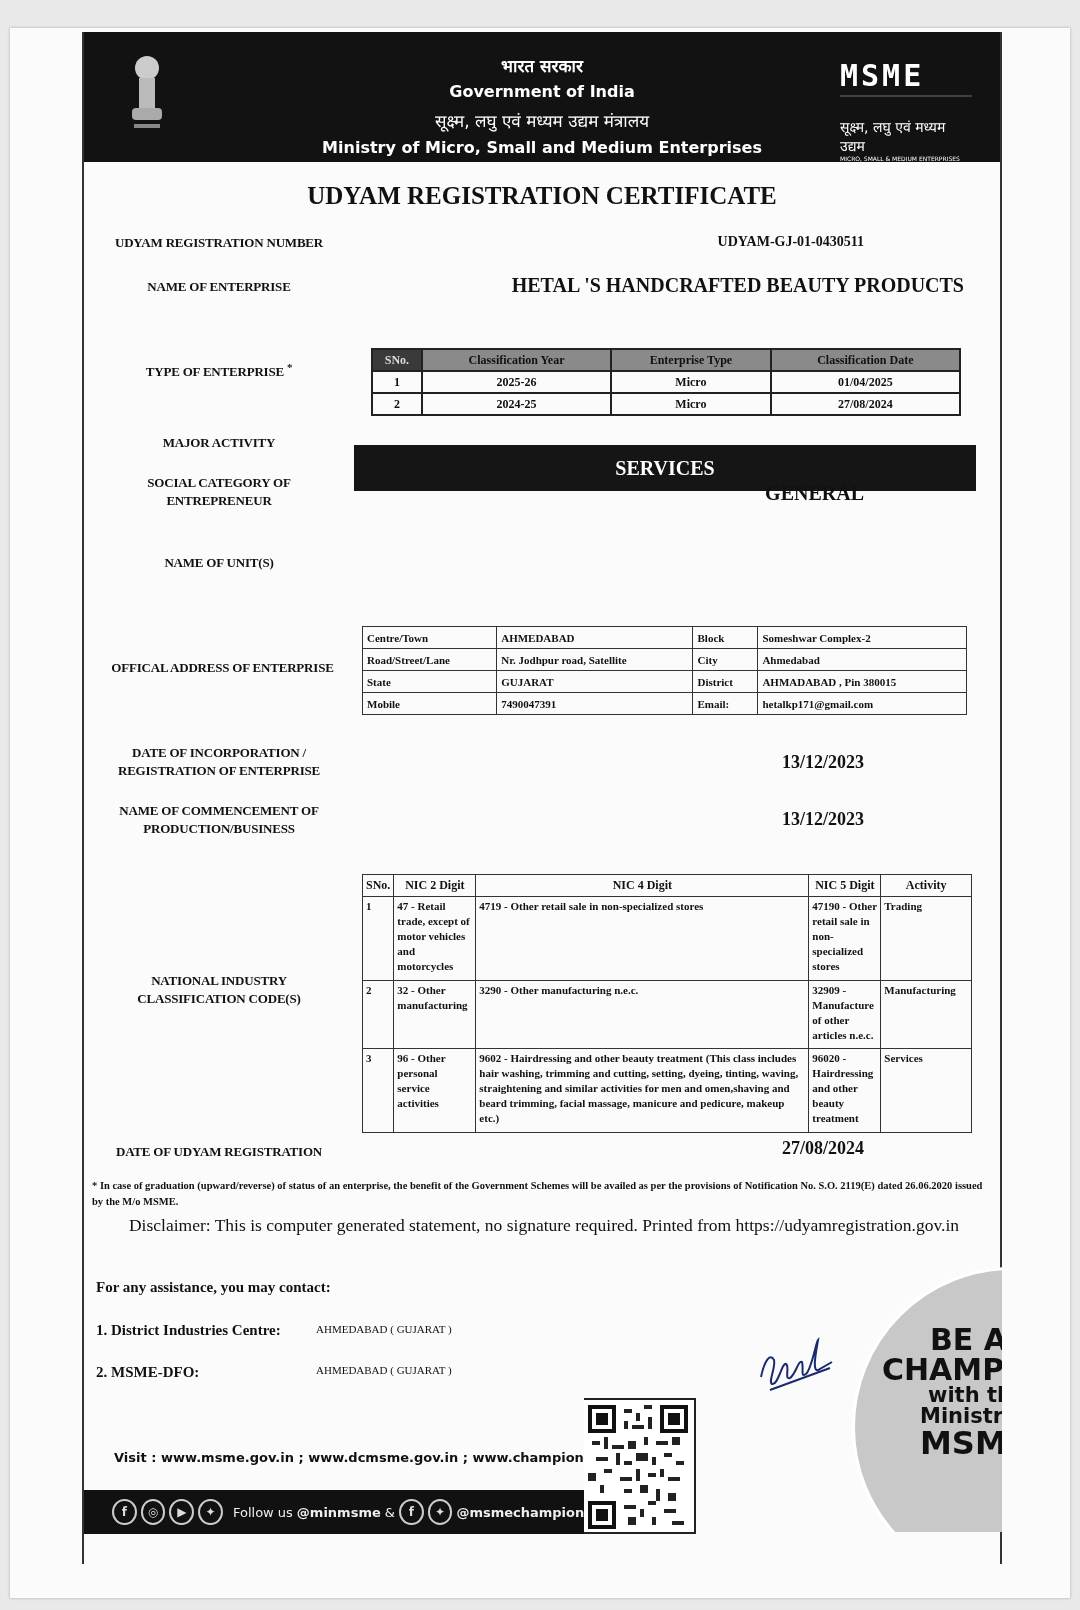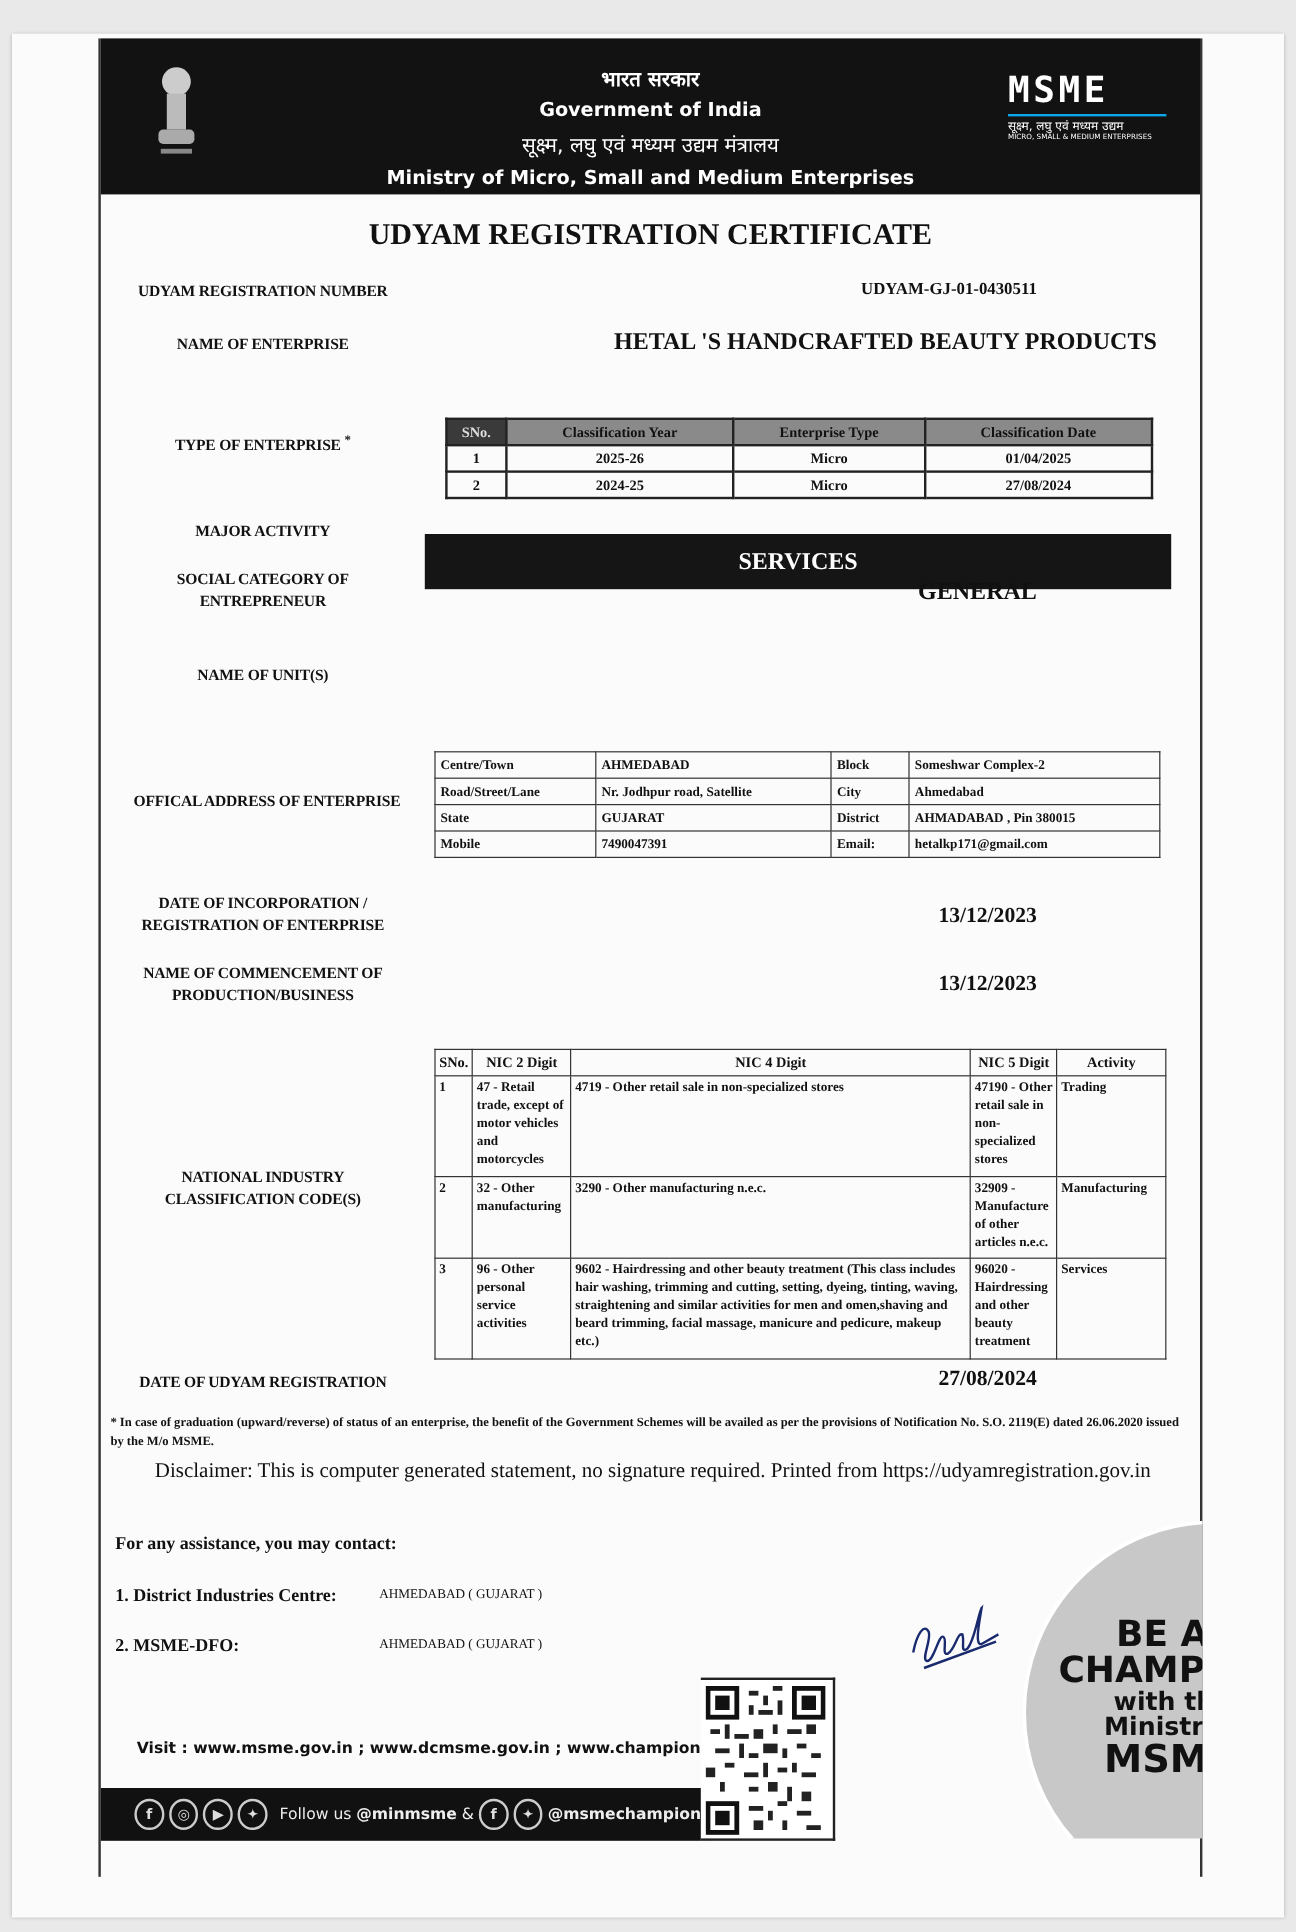--- a/index.html
+++ b/index.html
@@ -19,21 +19,21 @@
     background: #121212; color: #fff;
     font-family: "DejaVu Sans", sans-serif; text-align: center;
   }
   .banner .hi1 { position:absolute; left:0; right:0; top: 22px; font-size: 17px; font-weight: bold; }
   .banner .en1 { position:absolute; left:0; right:0; top: 50px; font-size: 16px; font-weight: bold; }
   .banner .hi2 { position:absolute; left:0; right:0; top: 77px; font-size: 17px; }
   .banner .en2 { position:absolute; left:0; right:0; top: 106px; font-size: 16px; font-weight: bold; }
   .emblem { position:absolute; left: 42px; top: 20px; width: 42px; height: 82px; }
   .msme-logo { position:absolute; right: 28px; top: 26px; width: 132px; text-align: left; }
   .msme-logo .big { font-size: 30px; font-weight: bold; letter-spacing: 3px; font-family: "DejaVu Sans Mono", monospace; }
-  .msme-logo .sm1 { font-size: 10px; border-top: 2px solid #0ea5e9; padding-top: 0; margin-top: 2px; }
+  .msme-logo .sm1 { font-size: 14px; border-top: 2px solid #404040; padding-top: 20px; margin-top: 2px; }
   .msme-logo .sm2 { font-size: 6px; }
 
   .title { position:absolute; left:0; right:0; top: 150px; text-align:center; font-size: 25px; font-weight: bold; letter-spacing: 0; }
 
   .lbl { position:absolute; font-size: 13px; font-weight: bold; text-align: center; line-height: 18px; letter-spacing: -0.2px; }
   .val { position:absolute; font-weight: bold; text-align: right; }
 
   table { border-collapse: collapse; position: absolute; font-weight: bold; margin-top: 16px; }
   .cls-table td, .cls-table th { border: 2px solid #222; text-align:center; font-size: 12px; height: 22px; }
   .cls-table th { background: #8a8a8a; color: #111; font-weight: bold; }
@@ -52,21 +52,21 @@
   .assist { position:absolute; left: 12px; font-size: 15px; font-weight: bold; }
   .assist-val { position:absolute; left: 232px; font-size: 11px; font-weight: normal; }
 
   .visit { position:absolute; left: 30px; top: 1418px; font-family:"DejaVu Sans", sans-serif; font-size: 13px; font-weight:bold; white-space: nowrap; width: 480px; overflow:hidden; }
   .social-bar { position:absolute; left: 0; top: 1458px; width: 508px; height: 44px; background:#111; color:#eee; font-family:"DejaVu Sans", sans-serif; font-size: 13px; display:flex; align-items:center; padding-left: 28px; gap: 4px; white-space:nowrap; overflow:hidden; }
   .soc-icon { width: 26px; height: 26px; border: 2px solid #ccc; border-radius: 50%; display:inline-flex; align-items:center; justify-content:center; font-size: 12px; font-weight:bold; color:#ddd; }
   .qr { position:absolute; left: 500px; top: 1366px; width: 112px; height: 136px; background: #fff; border: 2px solid #222; border-left:none; }
   .qr-inner { position:absolute; left: 4px; top: 4px; width: 100px; height: 126px; }
   .champ { position:absolute; right: -2px; top: 1235px; width: 150px; height: 265px; overflow:hidden; }
   .champ-circle { position:absolute; left: 0; top: 0; width: 320px; height: 320px; border-radius: 50%; background:#c8c8c8; border: 3px solid #fff; }
-  .champ-text { position:absolute; left: 30px; top: 58px; font-family:"DejaVu Sans", sans-serif; font-weight:bold; text-align:left; line-height: 1; color:#111; white-space:nowrap;margin-top:23px; }
+  .champ-text { position:absolute; left: 30px; top: 58px; font-family:"DejaVu Sans", sans-serif; font-weight:bold; text-align:left; line-height: 1; color:#111; white-space:nowrap; }
   .signature { position:absolute; left: 672px; top: 1290px; width: 80px; height: 70px; }
 </style>
 </head>
 <body>
 
 <div class="page">
   <div class="sheet">
 
     <div class="banner">
       <svg class="emblem" viewBox="0 0 42 82">

